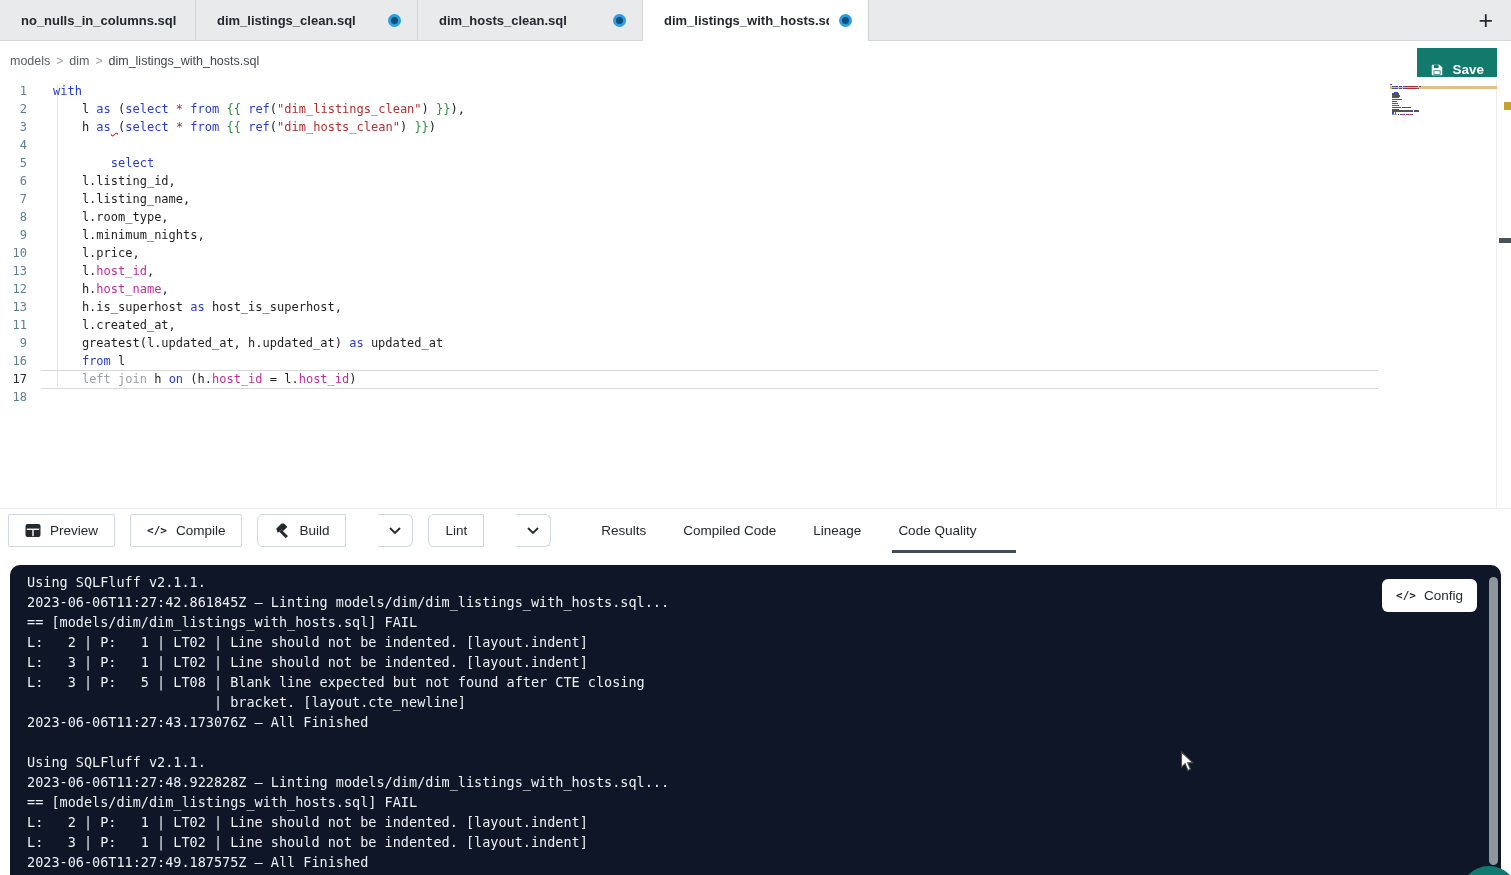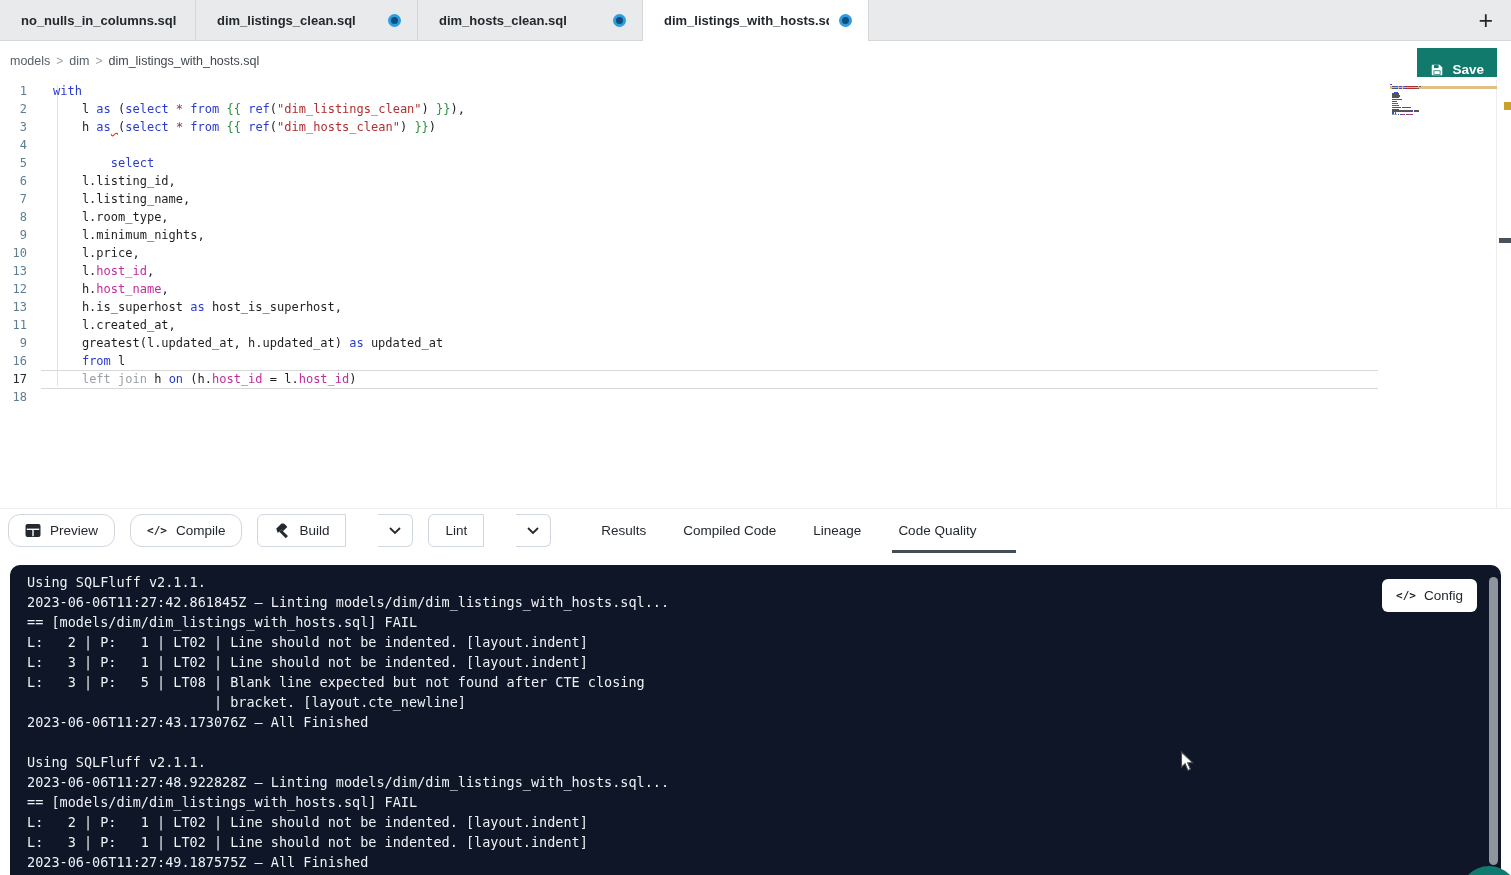--- a/index.html
+++ b/index.html
@@ -72,21 +72,21 @@
   .ruler-gold { position:absolute; left:1504px; top:22px; width:7px; height:8px;
     background:#c9a22c; }
   .ruler-dark { position:absolute; left:1499px; top:158px; width:12px; height:5px;
     background:#49515b; }
 
   
   .toolbar { position:absolute; left:0; top:508px; width:1511px; height:44px;
     background:#fff; border-top:1px solid #ebedef; display:flex;
     align-items:center; padding-left:8px; }
   .btn { display:flex; align-items:center; gap:9px; height:33px; padding:0 16px;
-    border:1px solid #d0d7de; border-radius:12px; background:#fff;
+    border:1px solid #d0d7de; border-radius:2px; background:#fff;
     font-size:13.5px; color:#24292f; cursor:pointer; white-space:nowrap;
     font-family:"Liberation Sans",sans-serif; }
   .ml { margin-left:15px; }
   .btn-group { display:flex;gap:32px; }
   .btn-group .btn.main { border-radius:6px 0 0 6px; }
   .btn-group .btn.caret { border-radius:0 6px 6px 0; border-left:none; padding:0 11px; }
   .glyph-code { font-family:"DejaVu Sans Mono",monospace; font-size:11px; font-weight:700; }
   .ttabs { display:flex; gap:33px; margin-left:48px; height:44px; align-items:stretch; }
   .ttab { position:relative; display:flex; align-items:center; font-size:13.5px;
     color:#24292f; cursor:pointer; padding:0 2px; }

